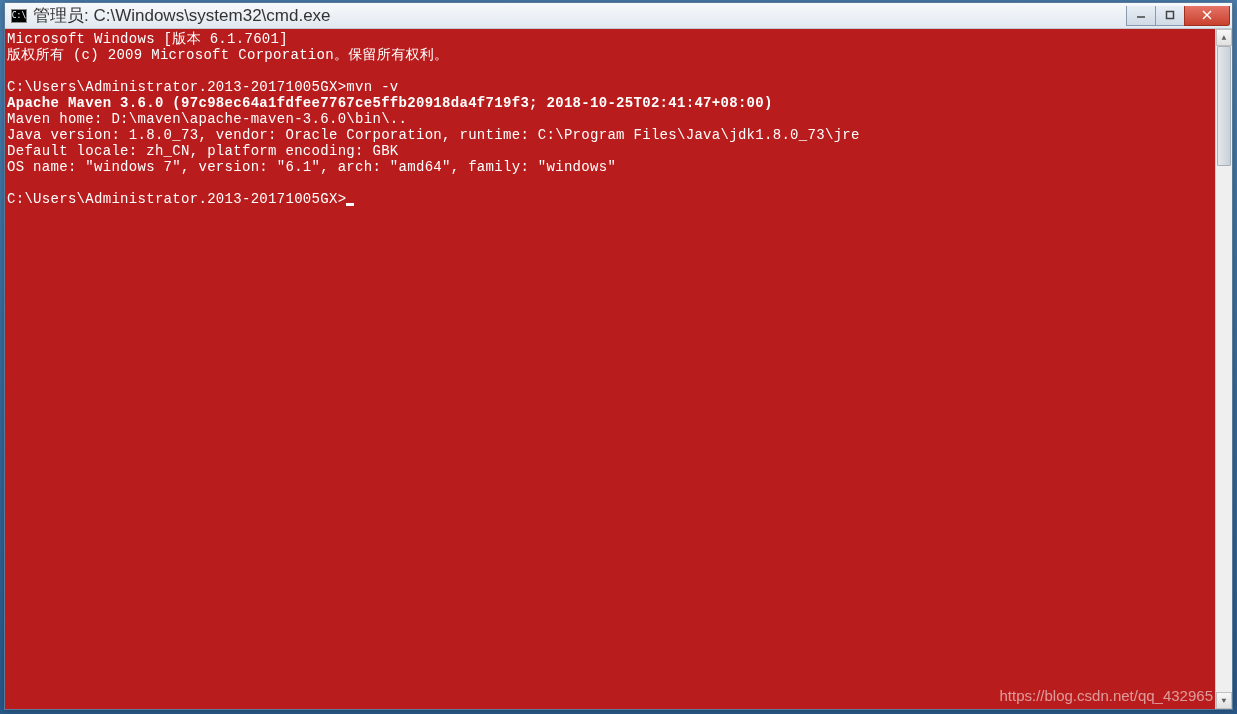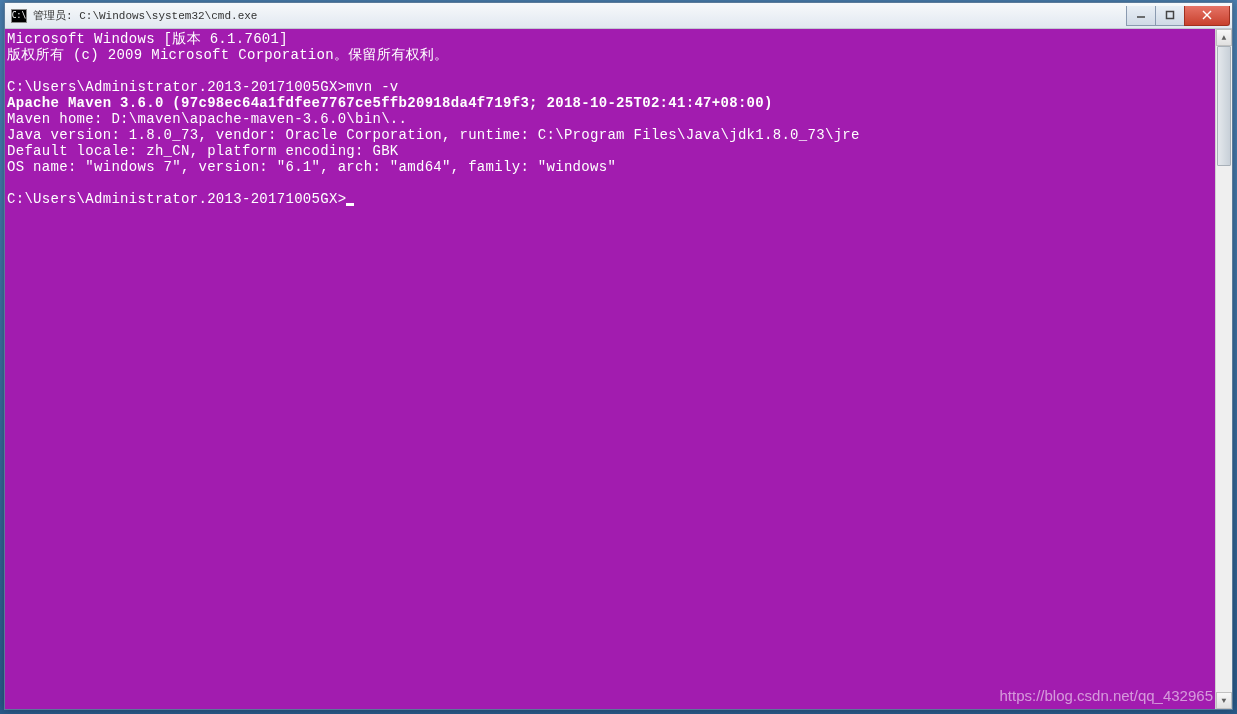--- a/index.html
+++ b/index.html
@@ -39,22 +39,22 @@
       margin-right: 6px;
       font-size: 8px;
       color: #fff;
       display: flex;
       align-items: center;
       justify-content: center;
       font-family: monospace;
     }
     .titlebar-text {
       flex: 1;
-      font-size: 11px;
-      font-family: Liberation Mono, monospace;
+      font-size: 17px;
+      font-family: Liberation Sans, sans-serif;
       color: #333;
     }
     .titlebar-buttons {
       display: flex;
       height: 20px;
       margin-right: 2px;
     }
     .titlebar-btn {
       width: 30px;
       height: 20px;
@@ -77,21 +77,21 @@
     .titlebar-btn.close svg { stroke: #fff; }
     .titlebar-btn svg { width: 10px; height: 10px; stroke: #444; stroke-width: 1.5; fill: none; }
     .console-area {
       flex: 1;
       display: flex;
       background: #000;
       position: relative;
     }
     .console {
       flex: 1;
-      background: #a21caf;
+      background: #b91c1c;
       color: #fff;
       font-family: "NSimSun", "SimSun", "Consolas", "Courier New", monospace;
       font-size: 14px;
       line-height: 16px;
       padding: 2px 0 0 2px;
       white-space: pre;
       overflow: hidden;
       letter-spacing: 0.3px;
     }
     .console .bold { font-weight: bold; }

